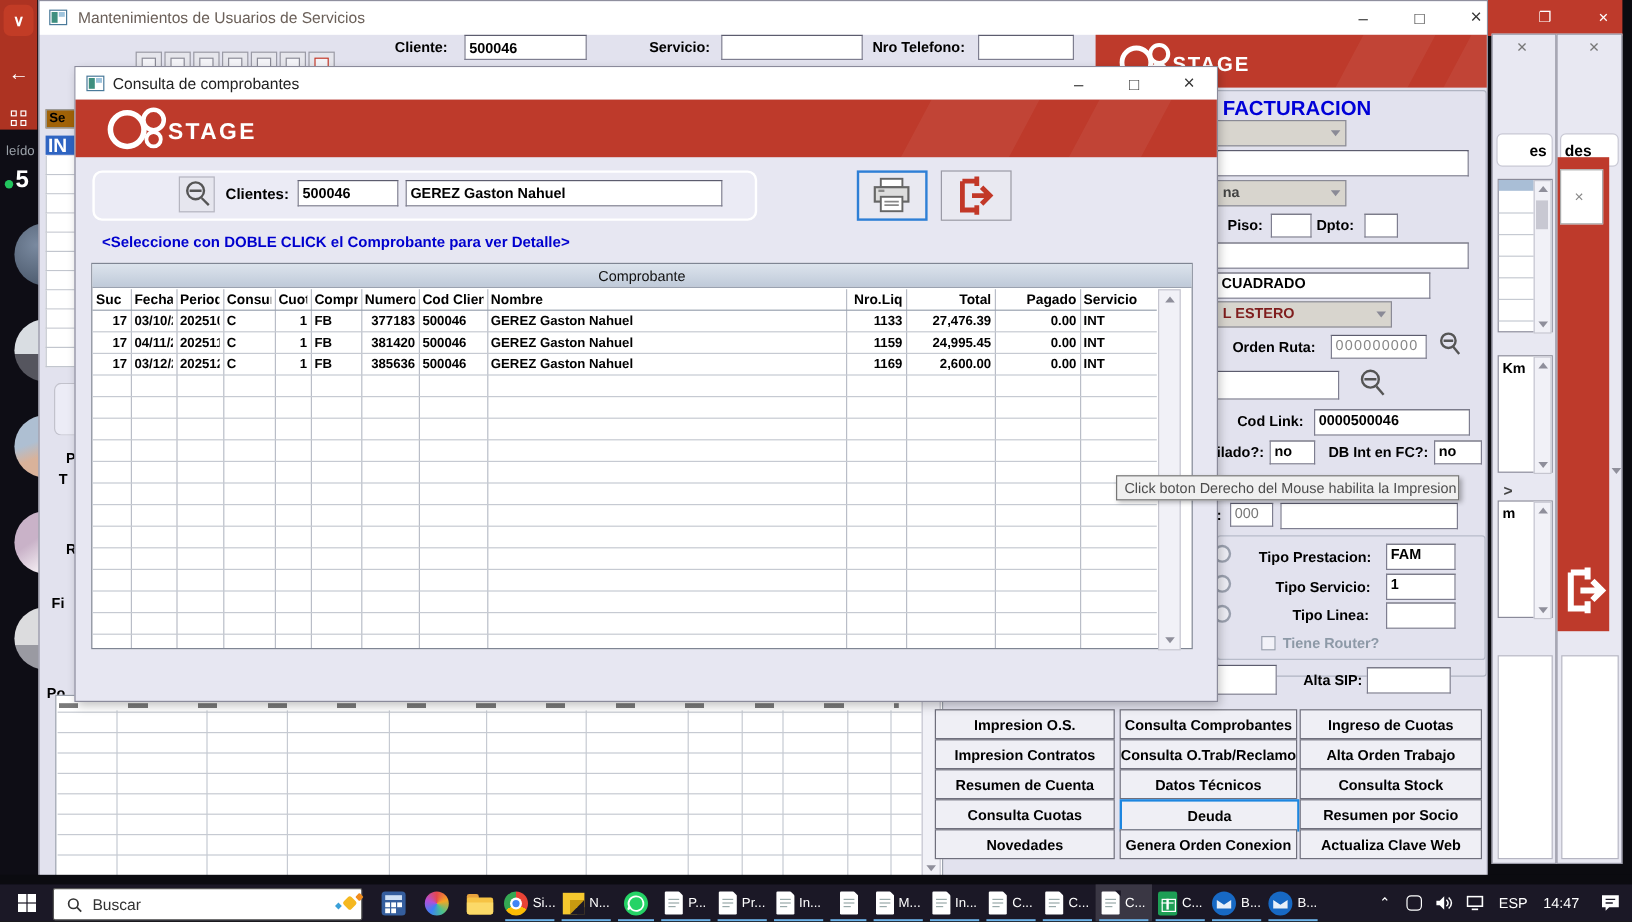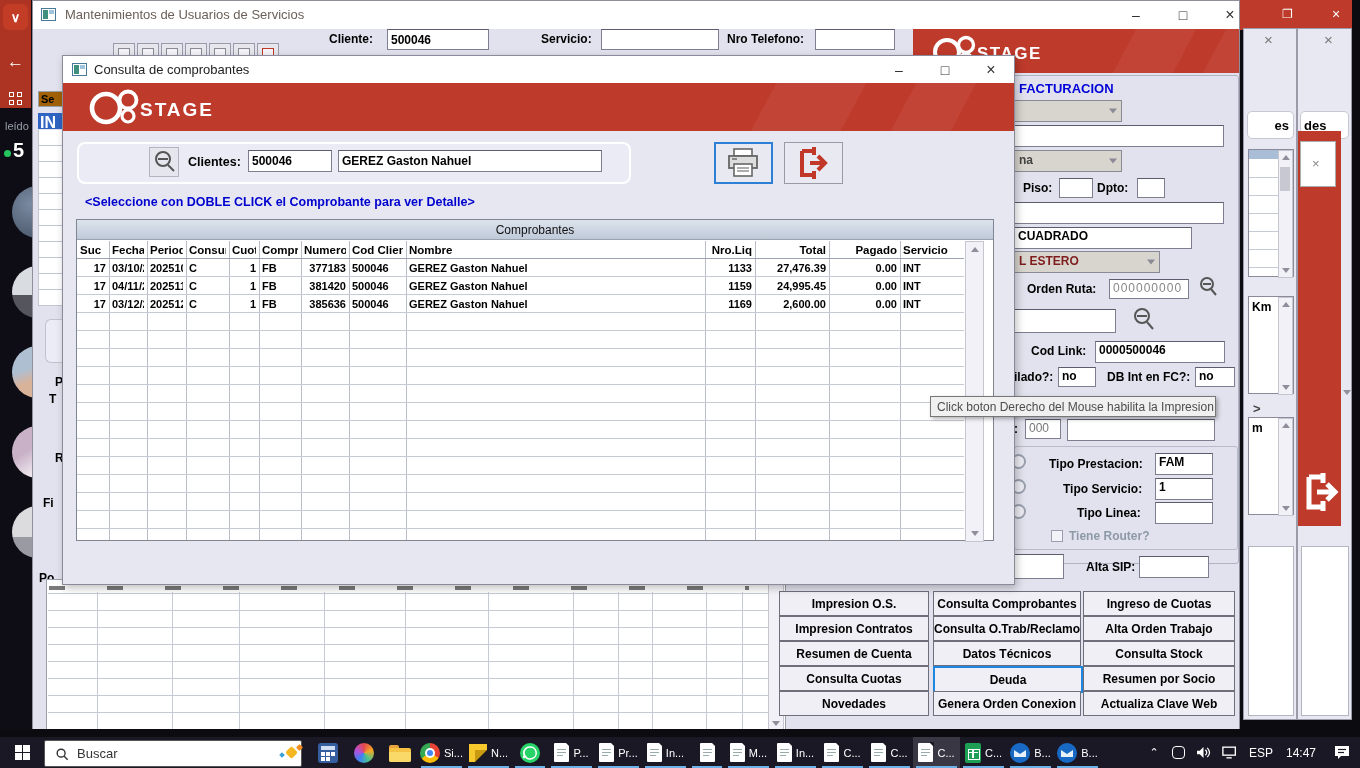--- a/index.html
+++ b/index.html
@@ -228,21 +228,21 @@
       <div class="wedge" style="left:210px;top:-10px;width:60px;height:70px;"></div>
       <div class="wedge" style="left:300px;top:-10px;width:40px;height:70px;"></div>
       <svg class="stagelogo" style="left:16px;top:5px;" width="140" height="34" viewBox="0 0 140 34">
         <circle cx="18" cy="18" r="12" stroke="#fff" stroke-width="4" fill="none"></circle>
         <circle cx="37" cy="11" r="7.5" stroke="#fff" stroke-width="3.4" fill="none"></circle>
         <circle cx="37" cy="25" r="5.5" stroke="#fff" stroke-width="3" fill="none"></circle>
         <text x="48" y="25" fill="#fff" font-family="Liberation Sans,sans-serif" font-size="17" font-weight="bold" letter-spacing="1.5">STAGE</text>
       </svg>
     </div>
     <div class="abs" style="left:978px;top:74px;width:228px;height:489px;border:1px solid #b0b4c2;border-radius:3px;"></div>
-    <span class="abs b" style="left:986px;top:80px;font-size:13px;color:#0000D8;">FACTURACION</span>
+    <span class="abs b" style="left:986px;top:80px;font-size:17px;color:#0000D8;">FACTURACION</span>
     <div class="combo" style="left:981px;top:99px;width:108px;height:22px;">
         <div class="chev"></div>
       </div>
     <div class="field" style="left:981px;top:124px;width:210px;height:22px;"></div>
     <div class="combo" style="left:981px;top:149px;width:108px;height:22px;">
       <span style="color:#444;">na</span><div class="chev"></div>
     </div>
     <span class="lbl" style="left:990px;top:180px;">Piso:</span>
     <input class="field" style="left: 1026px; top: 177px; width: 34px; height: 20px;" value="">
     <span class="lbl" style="left:1064px;top:180px;">Dpto:</span>
@@ -361,21 +361,21 @@
       <svg width="36" height="34" viewBox="0 0 36 34" style="position:absolute;left:11px;top:3px;">
         <path d="M6 5 h12 M6 5 v24 h12 M18 1 v8 M18 25 v8" stroke="#C23828" stroke-width="4" fill="none"></path>
         <path d="M14 17 h14 M22 10 l7 7 -7 7" stroke="#C23828" stroke-width="4" fill="none"></path>
       </svg>
     </div>
 
     <span class="abs b" style="left:22px;top:139px;font-size:12.5px;color:#0000CE;">&lt;Seleccione con DOBLE CLICK el Comprobante para ver Detalle&gt;</span>
 
     <div class="abs" style="left:13px;top:163px;width:918px;height:322px;background:#fff;border:1px solid #7f8593;">
       <div class="abs" style="left:0;top:0;width:916px;height:20px;background:linear-gradient(#DCE3EC,#BFCAD9);border-bottom:1px solid #9aa2b0;
-                  display:flex;align-items:center;justify-content:center;font:12px 'Liberation Sans',sans-serif;color:#111;">Comprobantes</div>
+                  display:flex;align-items:center;justify-content:center;font:12px 'Liberation Sans',sans-serif;color:#111;">Comprobante</div>
       <div id="grid">
           <div class="cell" style="left:3px;top:22px;width:26px;font-size:11.5px;text-align:left;">Suc</div>
           <div class="cell" style="left:35px;top:22px;width:32px;font-size:11.5px;text-align:left;">Fecha</div>
           <div class="vline" style="left:32px;top:21px;height:299px;"></div>
           <div class="cell" style="left:73px;top:22px;width:33px;font-size:11.5px;text-align:left;">Periodo</div>
           <div class="vline" style="left:70px;top:21px;height:299px;"></div>
           <div class="cell" style="left:112px;top:22px;width:37px;font-size:11.5px;text-align:left;">Consumo</div>
           <div class="vline" style="left:109px;top:21px;height:299px;"></div>
           <div class="cell" style="left:155px;top:22px;width:24px;font-size:11.5px;text-align:left;">Cuota</div>
           <div class="vline" style="left:152px;top:21px;height:299px;"></div>

